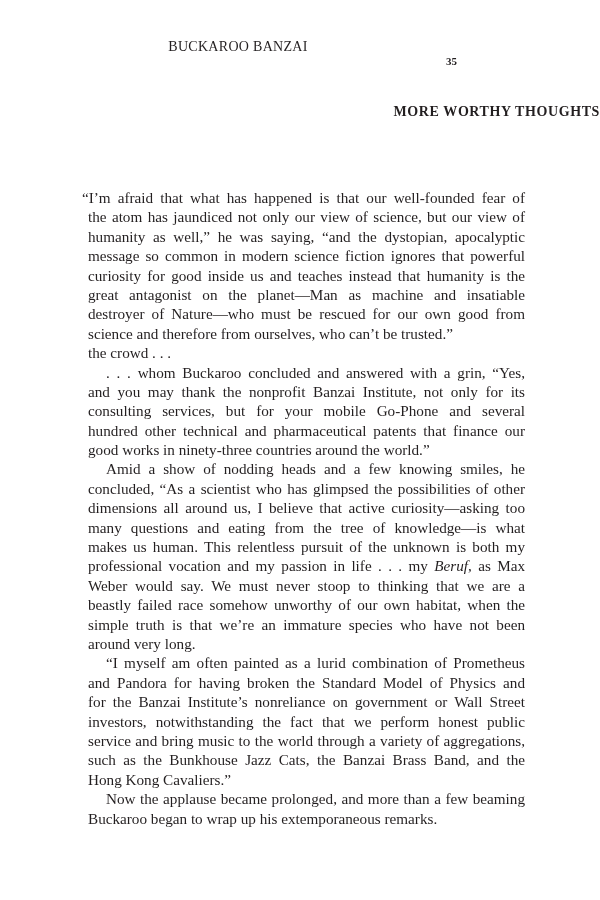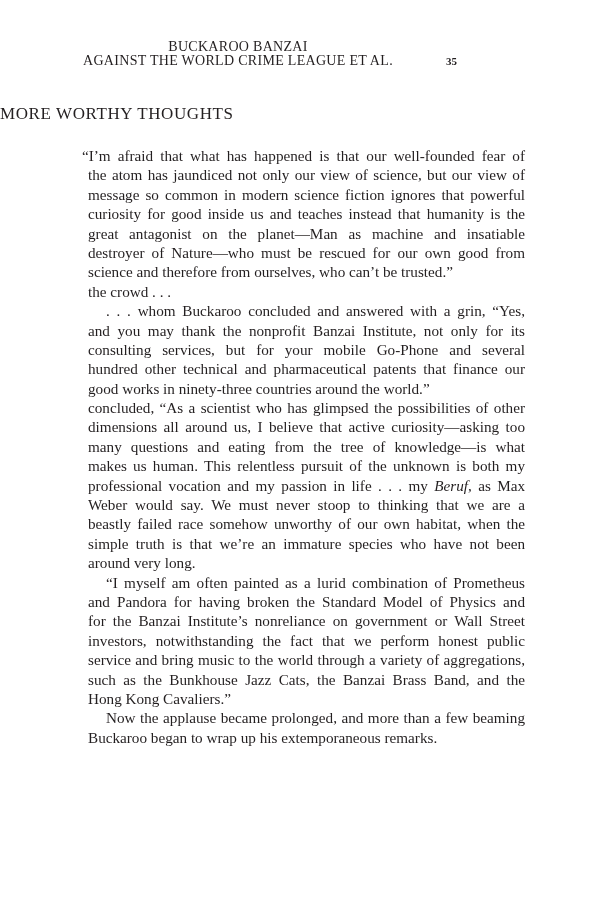--- a/index.html
+++ b/index.html
@@ -2,55 +2,56 @@
 <html><head>
 <meta charset="utf-8">
 <style>
   html, body { margin: 0; padding: 0; background: #ffffff; }
   body { width: 600px; height: 900px; position: relative; overflow: hidden;
          font-family: "Liberation Serif", "DejaVu Serif", serif; color: #231f20; }
   .running-head { position: absolute; top: 40px; left: 0; width: 476px; text-align: center;
          font-size: 14px; line-height: 14px; letter-spacing: 0.3px; }
   .running-head .rh-line { display: block; }
   .page-number { position: absolute; top: 54px; left: 446px; font-size: 11px; line-height: 14px; font-weight: bold; }
-  .chapter-title { position: absolute; top: 104px; left: 0; width: 600px; text-align: left;
-         font-size: 17px; font-weight: normal; letter-spacing: 0.6px; }
+  .chapter-title { position: absolute; top: 104px; left: 0; width: 600px; text-align: right;
+         font-size: 14px; font-weight: bold; letter-spacing: 0.6px; }
   .body-text { position: absolute; top: 146px; left: 88px; width: 437px;
          font-size: 15.2px; line-height: 19.4px; text-align: justify; }
   .body-text .line { display: block; white-space: nowrap; text-align: justify; text-align-last: justify; height: 19.4px; }
   .body-text .line.last { text-align-last: left; }
   .body-text .line.indent { padding-left: 18px; }
-  .body-text .line.hang { margin-left: -6px; }
+  .body-text .line.hang { margin-left: -6px; margin-top: 42px; }
   em { font-style: italic; }
 </style>
 </head>
 <body>
 
 <div class="running-head">
   <span class="rh-line">BUCKAROO BANZAI</span>
-  <span class="rh-line">AGAINST THE WORLD CRIME LEAGUE ET AL.</span>
 </div>
 <div class="page-number">35</div>
 
 <div class="chapter-title">MORE WORTHY THOUGHTS</div>
 
 <div class="body-text" id="body-text">
     <span class="line hang">“I’m afraid that what has happened is that our well-founded fear of</span>
     <span class="line">the atom has jaundiced not only our view of science, but our view of</span>
+    <span class="line">humanity as well,” he was saying, “and the dystopian, apocalyptic</span>
     <span class="line">message so common in modern science fiction ignores that powerful</span>
     <span class="line">curiosity for good inside us and teaches instead that humanity is the</span>
     <span class="line">great antagonist on the planet—Man as machine and insatiable</span>
     <span class="line">destroyer of Nature—who must be rescued for our own good from</span>
     <span class="line last">science and therefore from ourselves, who can’t be trusted.”</span>
     <span class="line last">the crowd . . .</span>
     <span class="line indent">. . . whom Buckaroo concluded and answered with a grin, “Yes,</span>
     <span class="line">and you may thank the nonprofit Banzai Institute, not only for its</span>
     <span class="line">consulting services, but for your mobile Go-Phone and several</span>
     <span class="line">hundred other technical and pharmaceutical patents that finance our</span>
     <span class="line last">good works in ninety-three countries around the world.”</span>
+    <span class="line indent">Amid a show of nodding heads and a few knowing smiles, he</span>
     <span class="line">concluded, “As a scientist who has glimpsed the possibilities of other</span>
     <span class="line">dimensions all around us, I believe that active curiosity—asking too</span>
     <span class="line">many questions and eating from the tree of knowledge—is what</span>
     <span class="line">makes us human. This relentless pursuit of the unknown is both my</span>
     <span class="line">professional vocation and my passion in life . . . my <em>Beruf</em>, as Max</span>
     <span class="line">Weber would say. We must never stoop to thinking that we are a</span>
     <span class="line">beastly failed race somehow unworthy of our own habitat, when the</span>
     <span class="line">simple truth is that we’re an immature species who have not been</span>
     <span class="line last">around very long.</span>
     <span class="line indent">“I myself am often painted as a lurid combination of Prometheus</span>

